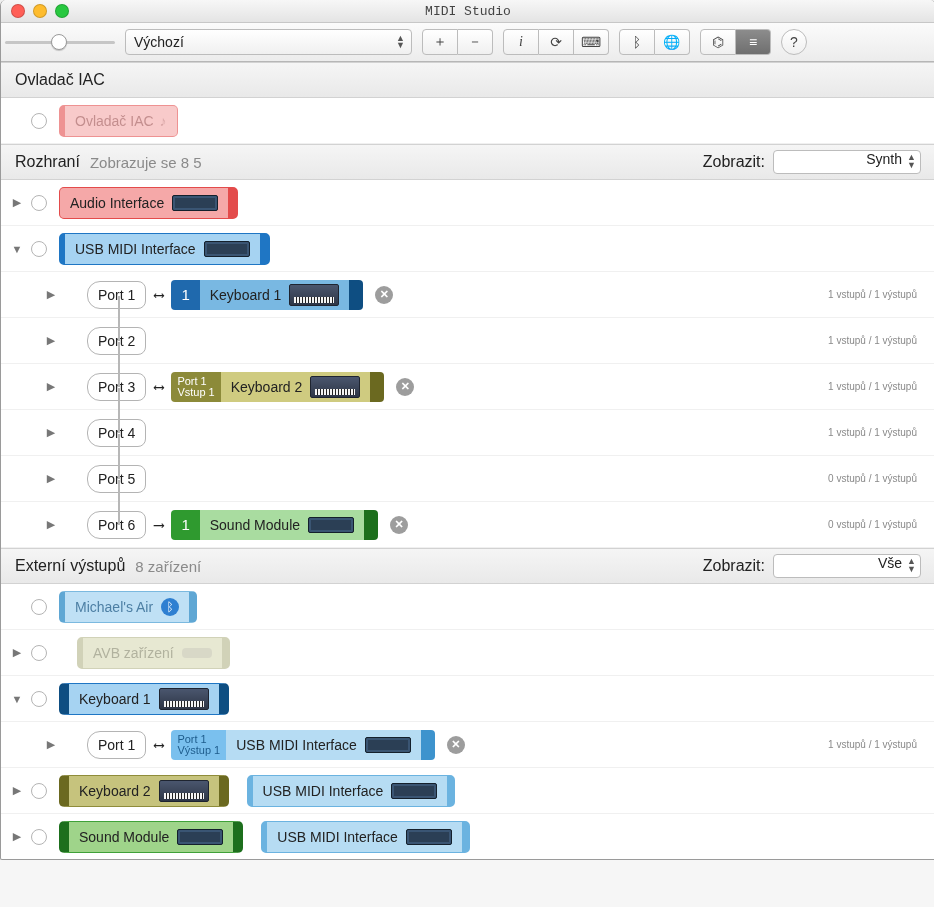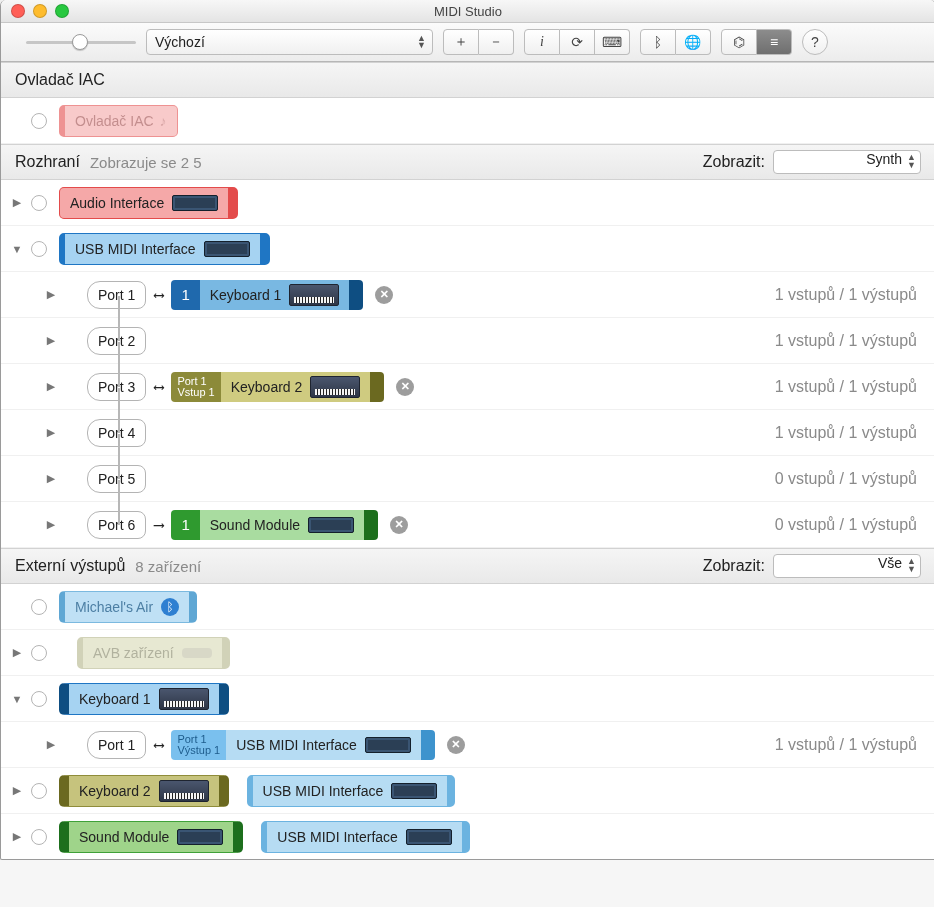--- a/index.html
+++ b/index.html
@@ -30,33 +30,33 @@
 }
 .window{
   width:934px;margin:0 auto;background:var(--content-bg);
   border:1px solid #9a9a9a;border-top:none;border-radius:6px 6px 2px 2px;
   overflow:hidden;box-shadow:0 6px 22px rgba(0,0,0,.18);
 }
 
 .titlebar{
   height:22px;background:linear-gradient(#f7f7f7,#e4e4e4);
   border-bottom:1px solid #c7c7c7;position:relative;
-  display:flex;align-items:center;justify-content:center;
+  display:flex;align-items:center;justify-content:center;font-family:Liberation Mono, monospace;
 }
 .traffic{position:absolute;left:10px;top:4px;display:flex;gap:8px;}
 .traffic .dot{width:12px;height:12px;border-radius:50%;border:1px solid rgba(0,0,0,.18);}
 .dot.red{background:#ff5f57;}
 .dot.yel{background:#febc2e;}
 .dot.grn{background:#28c840;}
 .title-text{font-size:13px;color:#444;}
 
 .toolbar{
   height:38px;background:linear-gradient(#fbfbfb,#ececec);
   border-bottom:1px solid var(--separator);
-  display:flex;align-items:center;padding:0 25px;gap:10px;
+  display:flex;align-items:center;padding:0 4px;gap:10px;
 }
 .slider{position:relative;width:110px;height:16px;display:flex;align-items:center}
 .slider .track{height:3px;background:#c6c6c6;border-radius:2px;flex:1}
 .slider .thumb{position:absolute;left:42%;width:14px;height:14px;border-radius:50%;background:#fff;border:1px solid #9b9b9b;box-shadow:0 1px 1px rgba(0,0,0,.2)}
 .dropdown{
   flex:0 0 255px;height:24px;border:1px solid #bcbcbc;border-radius:4px;
   background:linear-gradient(#fff,#f0f0f0);display:flex;align-items:center;
   padding:0 22px 0 8px;position:relative;font-size:14px;
 }
 .dropdown .arrows{position:absolute;right:6px;font-size:9px;line-height:7px;color:#555}
@@ -118,21 +118,21 @@
 .chip .body{
   background:var(--body);padding:0 10px;display:flex;align-items:center;
 }
 .chip .dk{
   background:var(--dark);width:14px;
 }
 .del-x{
   width:18px;height:18px;border-radius:50%;background:#9d9d9d;color:#fff;
   display:inline-flex;align-items:center;justify-content:center;margin-left:12px;font-size:11px;font-weight:bold;
 }
-.right-meta{margin-left:auto;color:var(--muted);font-size:16px;padding-right:8px}
+.right-meta{margin-left:auto;color:var(--muted);font-size:10px;padding-right:8px}
 .port-line{
   position:absolute;left:117px;top:-22px;width:2px;height:45px;background:#b7b7b7;z-index:0;
 }
 .kb-icon{width:48px;height:20px;background:linear-gradient(#4a566e,#2e3646);border:1px solid #1e2430;border-radius:2px;position:relative;margin-left:8px}
 .kb-icon::after{content:"";position:absolute;left:4px;right:4px;bottom:2px;height:6px;background:repeating-linear-gradient(90deg,#f4f4f4 0 2px,#222 2px 3px)}
 .rack-icon{width:44px;height:14px;background:#2b3f55;border:1px solid #14202c;border-radius:2px;margin-left:8px;box-shadow:inset 0 0 0 2px #3a5573}
 </style>
 </head>
 <body>
 
@@ -199,21 +199,21 @@
     <span class="disclosure"></span>
     <span class="radio"></span>
     <span class="tag faded" style="background:var(--red-fill);border:1px solid var(--red-edge);border-left:6px solid var(--red-edge);color:#9c4444">
       <span>Ovladač IAC</span>
       <span style="margin-left:6px;opacity:.6">♪</span>
     </span>
   </div>
 
   <div class="section-head">
     <span>Rozhraní</span>
-    <span class="count">Zobrazuje se 2 5</span>
+    <span class="count">Zobrazuje se 8 5</span>
     <span class="right">
       <span>Zobrazit:</span>
       <span class="mini-select">
         <span>Synth</span>
         <span class="arrows">▲<br>▼</span>
       </span>
     </span>
   </div>
 
   <div class="row">

